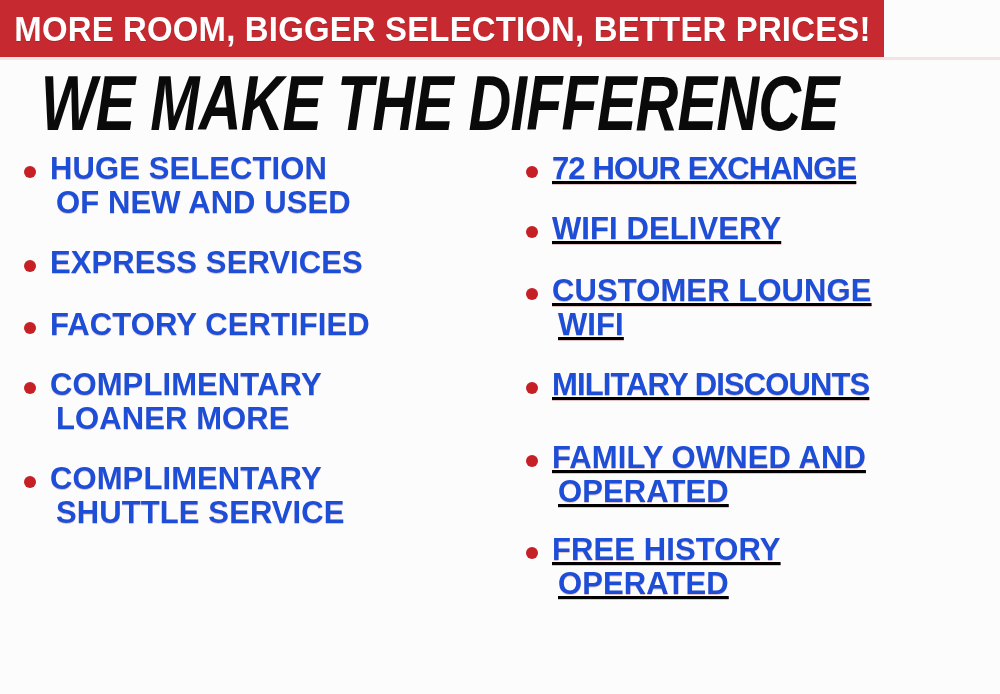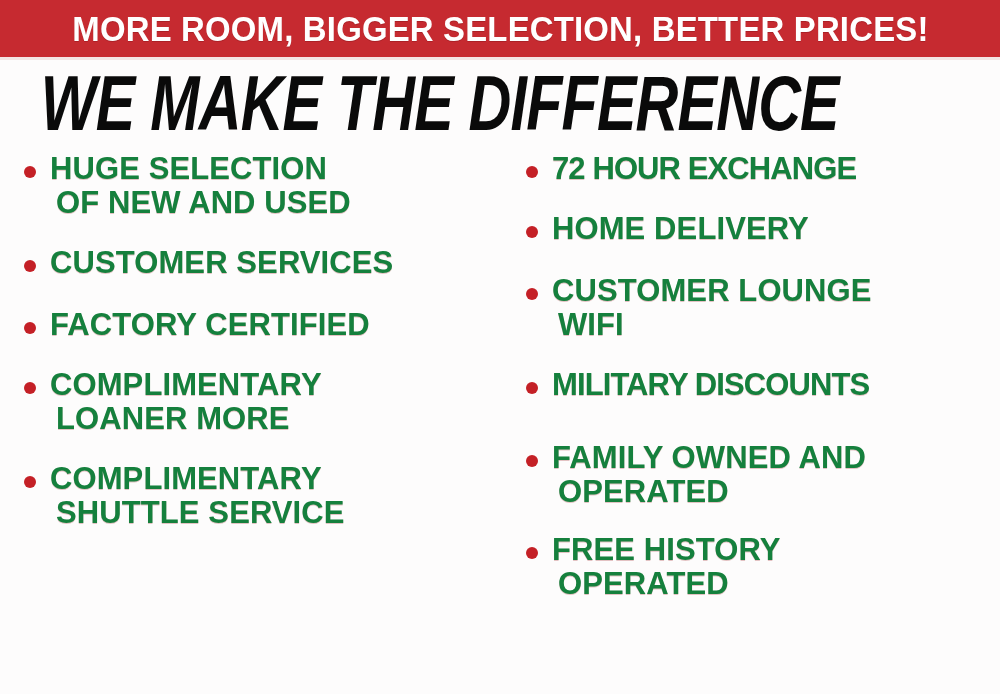--- a/index.html
+++ b/index.html
@@ -20,21 +20,21 @@
     height: 694px;
     background: #fdfcfc;
     overflow: hidden;
   }
 
   
   .banner {
     position: absolute;
     left: 0;
     top: 0;
-    width: 1000px;
+    width: 884px;
     height: 57px;
     background: #c62a30;
     display: flex;
     align-items: center;
     justify-content: center;
   }
   .banner-text {
     color: #ffffff;
     font-family: "Liberation Sans Narrow", "Liberation Sans", sans-serif;
     font-weight: bold;
@@ -85,40 +85,40 @@
     left: 0;
     top: 152px;
     width: 1000px;
     height: 542px;
   }
   .col {
     position: absolute;
     top: 0;
   }
   .col-left  { left: 16px;  width: 492px; }
-  .col-right { left: 518px; width: 482px; }
+  .col-right { left: 518px; width: 482px; text-decoration: underline; }
 
   .bullet {
     position: relative;
     display: block;
     padding-left: 34px;
     margin-bottom: 22px;
   }
   .bullet .dot {
     position: absolute;
     left: 8px;
     top: 14px;
     width: 12px;
     height: 12px;
     border-radius: 50%;
     background: #c42026;
   }
   .bullet .btext {
     display: block;
-    color: #15803d;
+    color: #1d4ed8;
     font-family: "Liberation Sans", sans-serif;
     font-weight: bold;
     font-size: 31px;
     line-height: 34px;
     letter-spacing: 0.1px;
     text-shadow: 0 1px 0 rgba(150,20,25,0.25);
   }
   .bullet .btext .l2 {
     display: block;
     margin-left: 6px;
@@ -158,21 +158,21 @@
       <div class="bullet b0">
         <span class="dot"></span>
         <span class="btext">
           <span>HUGE SELECTION</span>
           <span class="l2">OF NEW AND USED</span>
         </span>
       </div>
       <div class="bullet b1">
         <span class="dot"></span>
         <span class="btext">
-          <span>CUSTOMER SERVICES</span>
+          <span>EXPRESS SERVICES</span>
         </span>
       </div>
       <div class="bullet b2">
         <span class="dot"></span>
         <span class="btext">
           <span>FACTORY CERTIFIED</span>
         </span>
       </div>
       <div class="bullet b3">
         <span class="dot"></span>
@@ -193,21 +193,21 @@
     <div class="col col-right">
       <div class="bullet b0">
         <span class="dot"></span>
         <span class="btext">
           <span class="tight">72 HOUR EXCHANGE</span>
         </span>
       </div>
       <div class="bullet b1">
         <span class="dot"></span>
         <span class="btext">
-          <span>HOME DELIVERY</span>
+          <span>WIFI DELIVERY</span>
         </span>
       </div>
       <div class="bullet b2">
         <span class="dot"></span>
         <span class="btext">
           <span>CUSTOMER LOUNGE</span>
           <span class="l2">WIFI</span>
         </span>
       </div>
       <div class="bullet b3">

